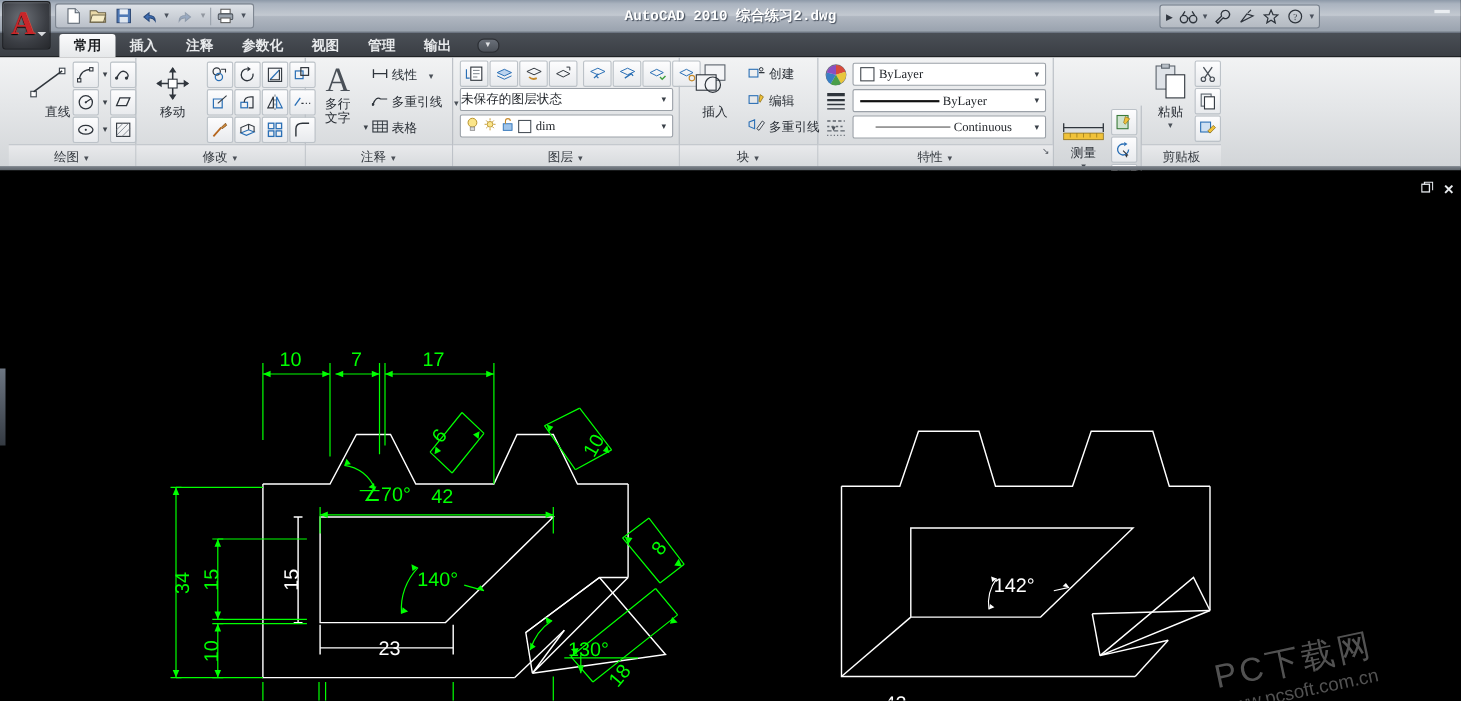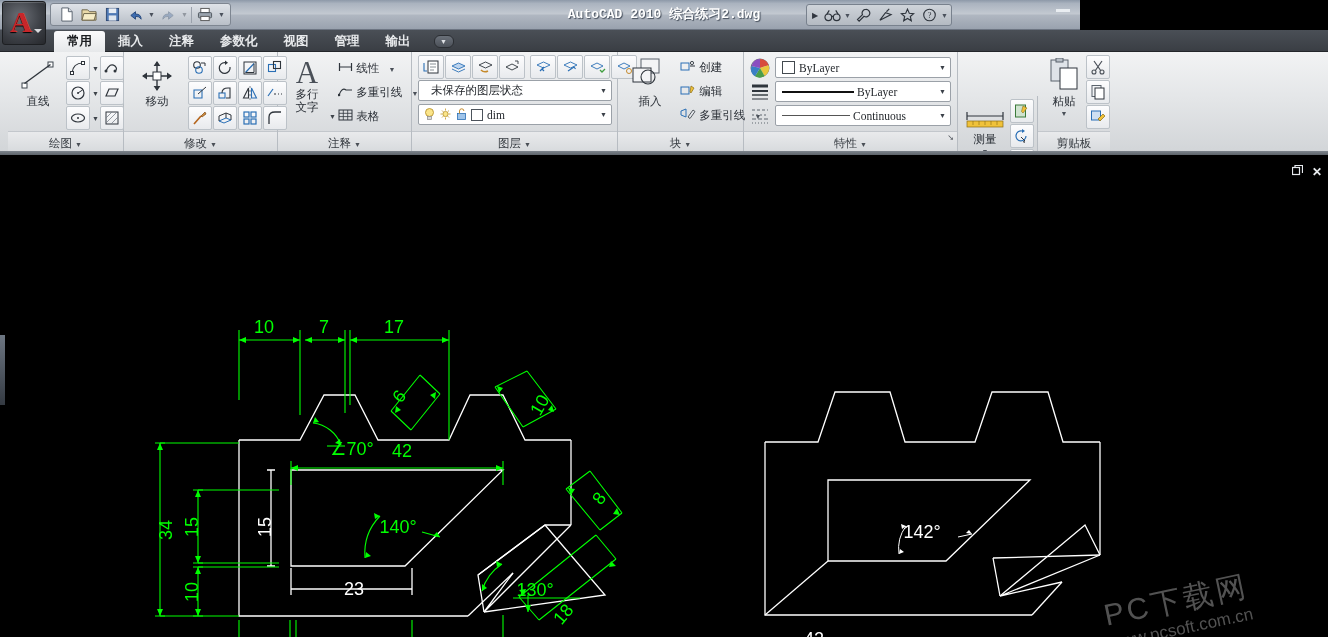--- a/index.html
+++ b/index.html
@@ -3,21 +3,21 @@
 <meta charset="utf-8">
 <style>
   * { box-sizing: border-box; margin: 0; padding: 0; }
   html, body {
     width: 1328px; height: 637px; overflow: hidden;
     font-family: "Liberation Sans", sans-serif;
     background: #000;
   }
   
   #titlebar {
-    position: absolute; left: 0; top: 0; width: 1080px; height: 30px;
+    position: absolute; left: 0; top: 0; width: 1328px; height: 30px;
     background: linear-gradient(to bottom, #8d99a8 0%, #aab3bf 12%, #c3c9d1 48%, #b0b7c1 52%, #99a2ae 100%);
     border-bottom: 1px solid #6d7582;
   }
   #appbtn {
     position: absolute; left: 2px; top: 1px; width: 44px; height: 44px;
     background: radial-gradient(circle at 40% 35%, #6b6f76 0%, #3b3e44 60%, #26282c 100%);
     border: 1px solid #1d1f22; border-radius: 3px; z-index: 40;
     box-shadow: inset 0 1px 0 rgba(255,255,255,.18);
   }
   #appbtn .logoA {
@@ -104,21 +104,21 @@
     position:absolute; width:24px;height:24px;
     border:1px solid #bcc2c8; background:linear-gradient(to bottom,#fdfdfe,#e8eaed);
     display:flex;align-items:center;justify-content:center; border-radius:2px;
   }
   .sbtn svg{display:block;}
   .mini-drop{position:absolute;width:9px;height:24px;display:flex;align-items:center;
     justify-content:center;font-size:7px;color:#3d434a;}
   .txtbtn{position:absolute;font-size:11.5px;color:#2b3037;white-space:nowrap;}
   .combo{
     position:absolute;height:21px;border:1px solid #9ba1a8;background:#fff;border-radius:2px;
-    display:flex;align-items:center;font-size:11.5px;color:#1e2227;padding-left:12px;
+    display:flex;align-items:center;font-size:11.5px;color:#1e2227;padding-left:0;
     font-family:"Liberation Serif",serif;
   }
   .combo .arrow{position:absolute;right:4px;font-size:7px;color:#3a4048;}
   .lt-line{display:inline-block;height:1px;background:#111;vertical-align:middle;margin-right:3px;}
   .expand-arrow{position:absolute;right:3px;bottom:4px;font-size:8px;color:#4b5058;}
   
   #canvas {
     position:absolute; left:0; top:155px; width:1328px; height:482px; background:#000;
     overflow:hidden;
   }
@@ -237,21 +237,21 @@
     <div class="tab">管理</div>
     <div class="tab">输出</div>
     <div class="tabdrop">▼</div>
   </div>
 </div>
 
 <div id="ribbon">
 
   <div class="panel" style="left:8px;width:116px;">
     <div class="panel-body">
-      <div class="bigbtn" style="left:4px;top:6px;width:52px;">
+      <div class="bigbtn" style="left:4px;top:6px;width:52px;text-align:right;">
         <svg width="40" height="34" viewBox="0 0 40 34">
             <rect x="4" y="25" width="5" height="5" fill="#fff" stroke="#3d444c"></rect>
             <rect x="30" y="4" width="5" height="5" fill="#fff" stroke="#3d444c"></rect>
             <path d="M6.5 25.5 L32.5 6.5" stroke="#2f353c" stroke-width="1.4"></path>
           </svg>
         <span class="lbl">直线</span>
       </div>
       <div class="sbtn" style="left:58px;top:4px;">
         <svg width="16" height="16" viewBox="0 0 16 16">
             <path d="M2 13 Q3 3 13 3" fill="none" stroke="#2f353c" stroke-width="1.2"></path>
@@ -577,21 +577,21 @@
         <span class="arrow">▼</span>
       </div>
       <div style="position:absolute;left:6px;top:55px;width:20px;height:19px;">
         <svg width="20" height="19" viewBox="0 0 20 19">
             <path d="M2 3 h16" stroke="#5f666e" stroke-width="1.2" stroke-dasharray="3 2"></path>
             <path d="M2 8 h16" stroke="#5f666e" stroke-width="1.2" stroke-dasharray="2 2"></path>
             <path d="M2 12 h16" stroke="#5f666e" stroke-width="1.2" stroke-dasharray="4 2"></path>
             <path d="M2 16 h16" stroke="#5f666e" stroke-width="1.2" stroke-dasharray="1 2"></path>
           </svg>
       </div>
-      <div class="combo" style="left:31px;top:53px;width:176px;padding-left:6px;">
+      <div class="combo" style="left:31px;top:53px;width:176px;padding-left:20px;">
         <span class="lt-line" style="width:68px;height:1px;background:#555;"></span>
         <span>Continuous</span>
         <span class="arrow">▼</span>
       </div>
     </div>
     <div class="panel-title"><span>特性</span><span class="dd">▼</span><span class="expand-arrow">↘</span></div>
   </div>
 
   <div class="panel" style="left:958px;width:80px;margin-top:44px;">
     <div class="panel-body">

